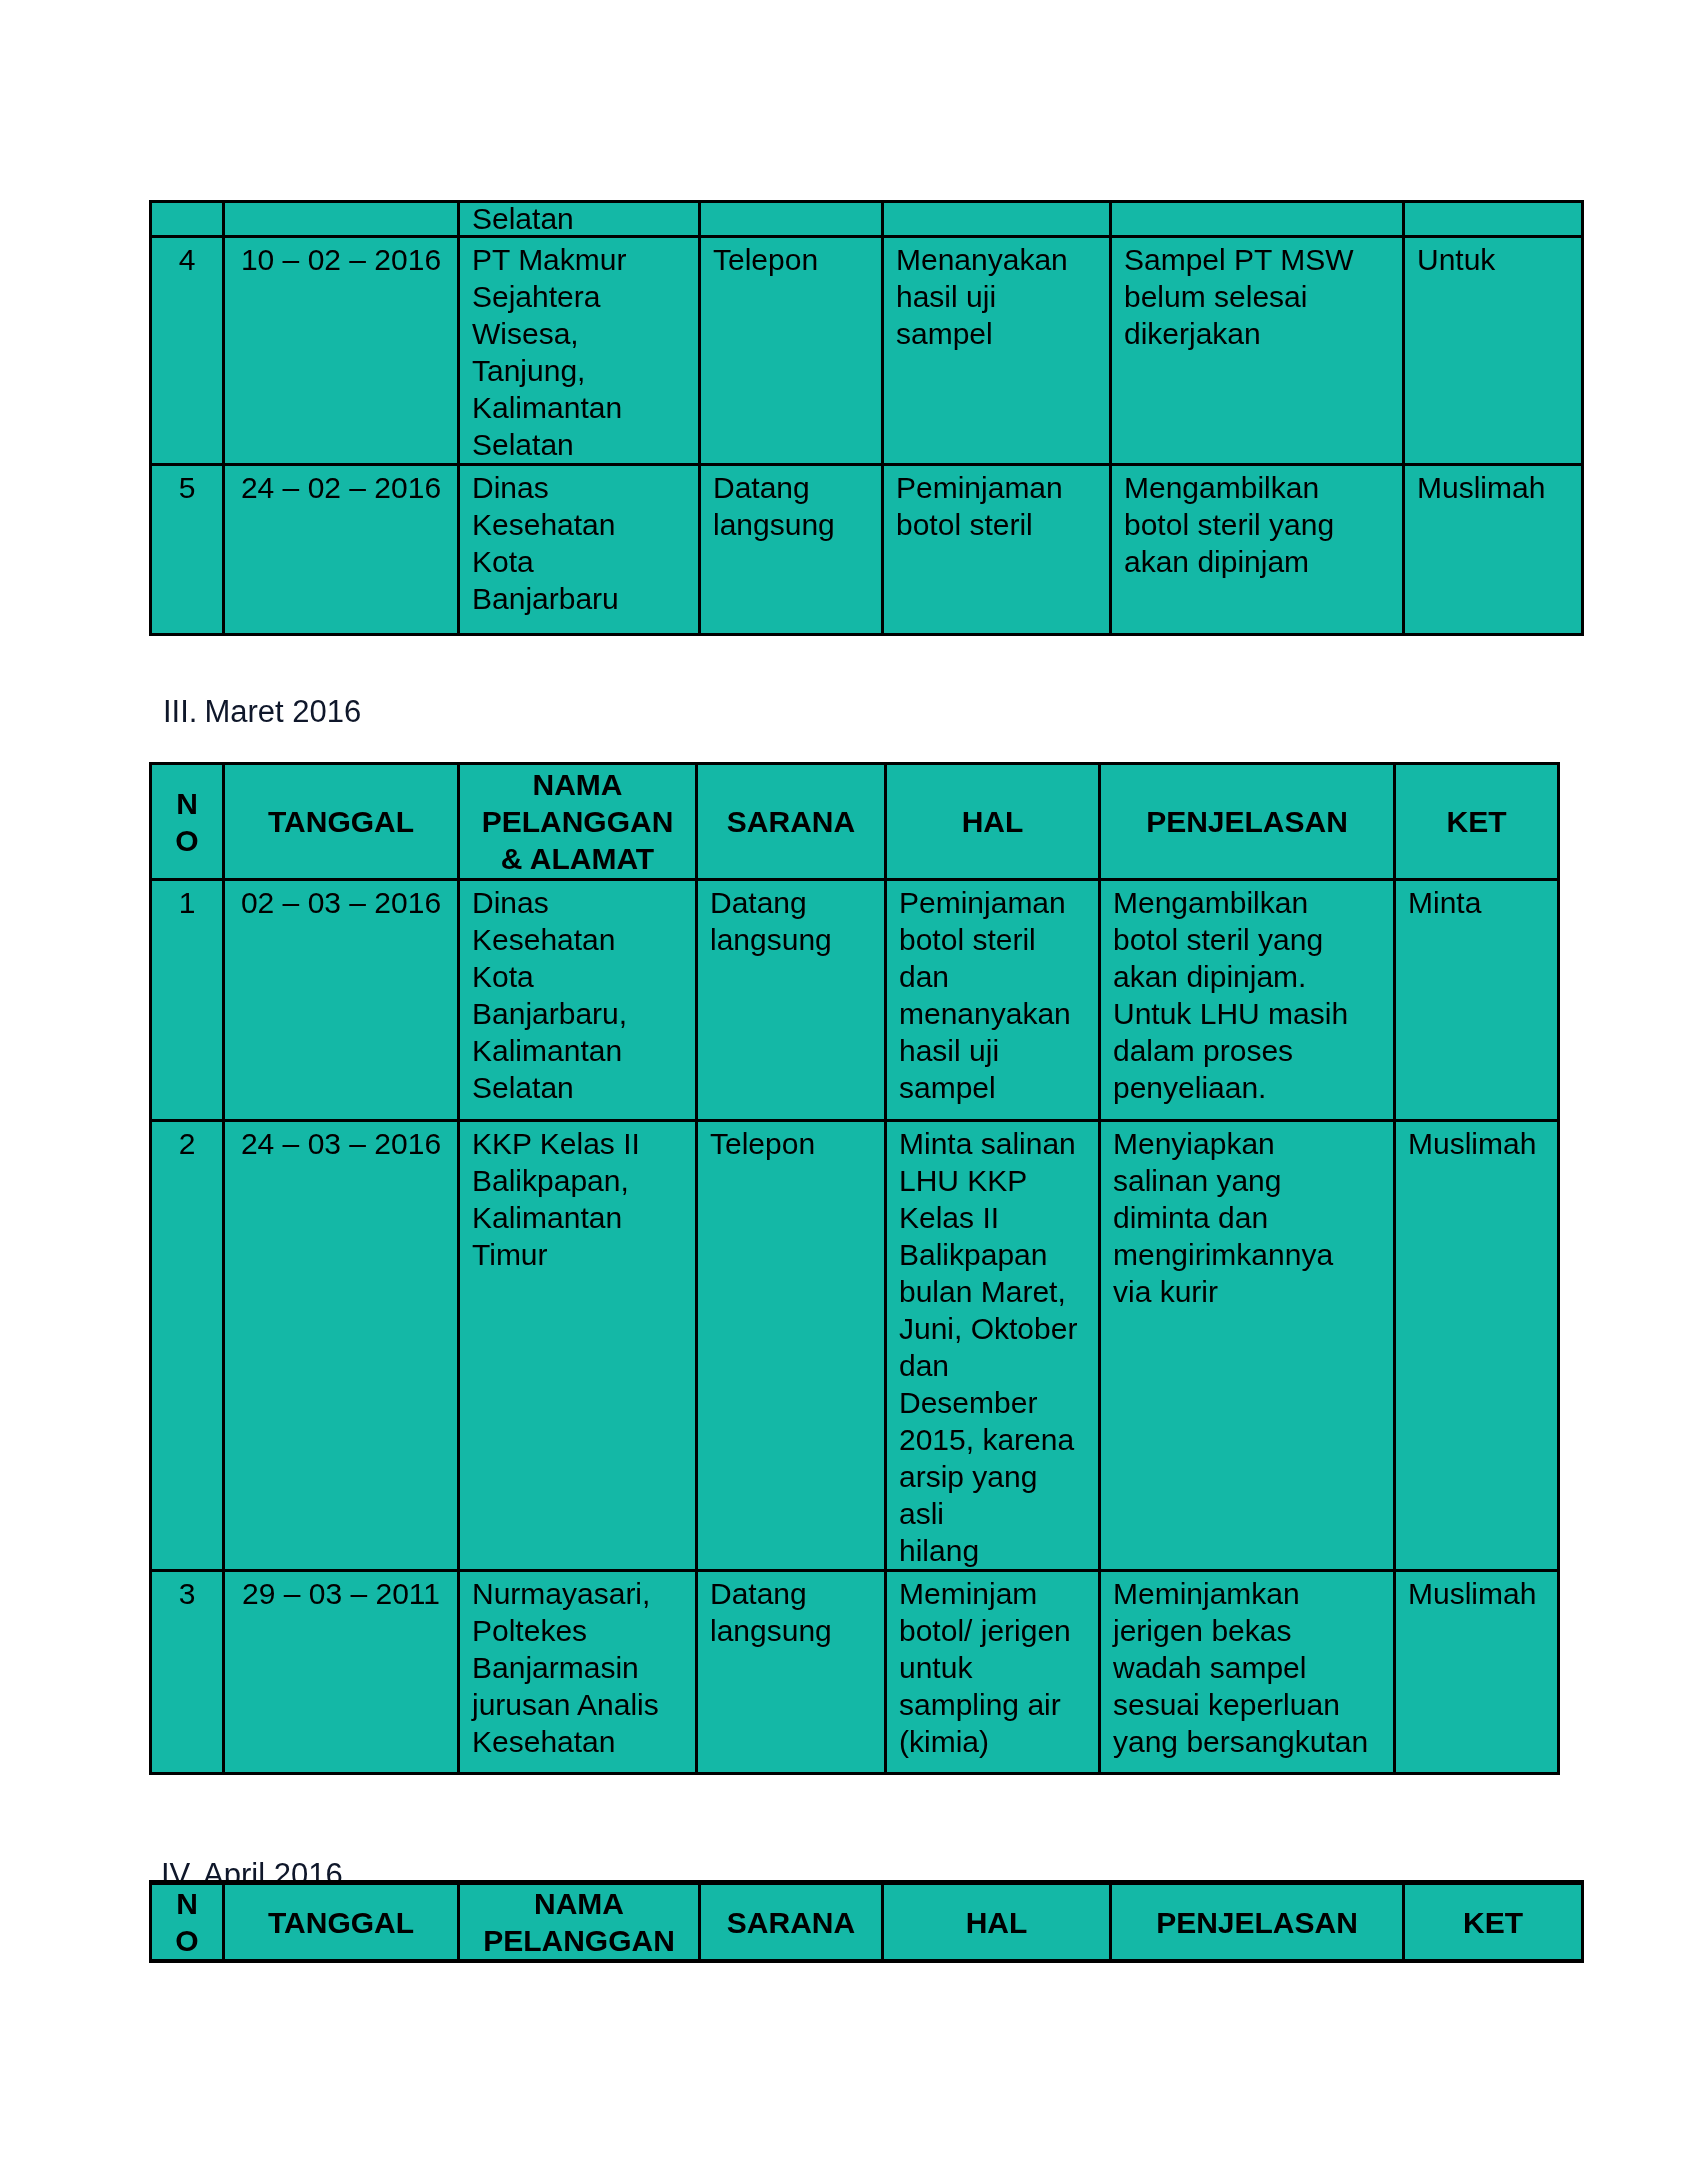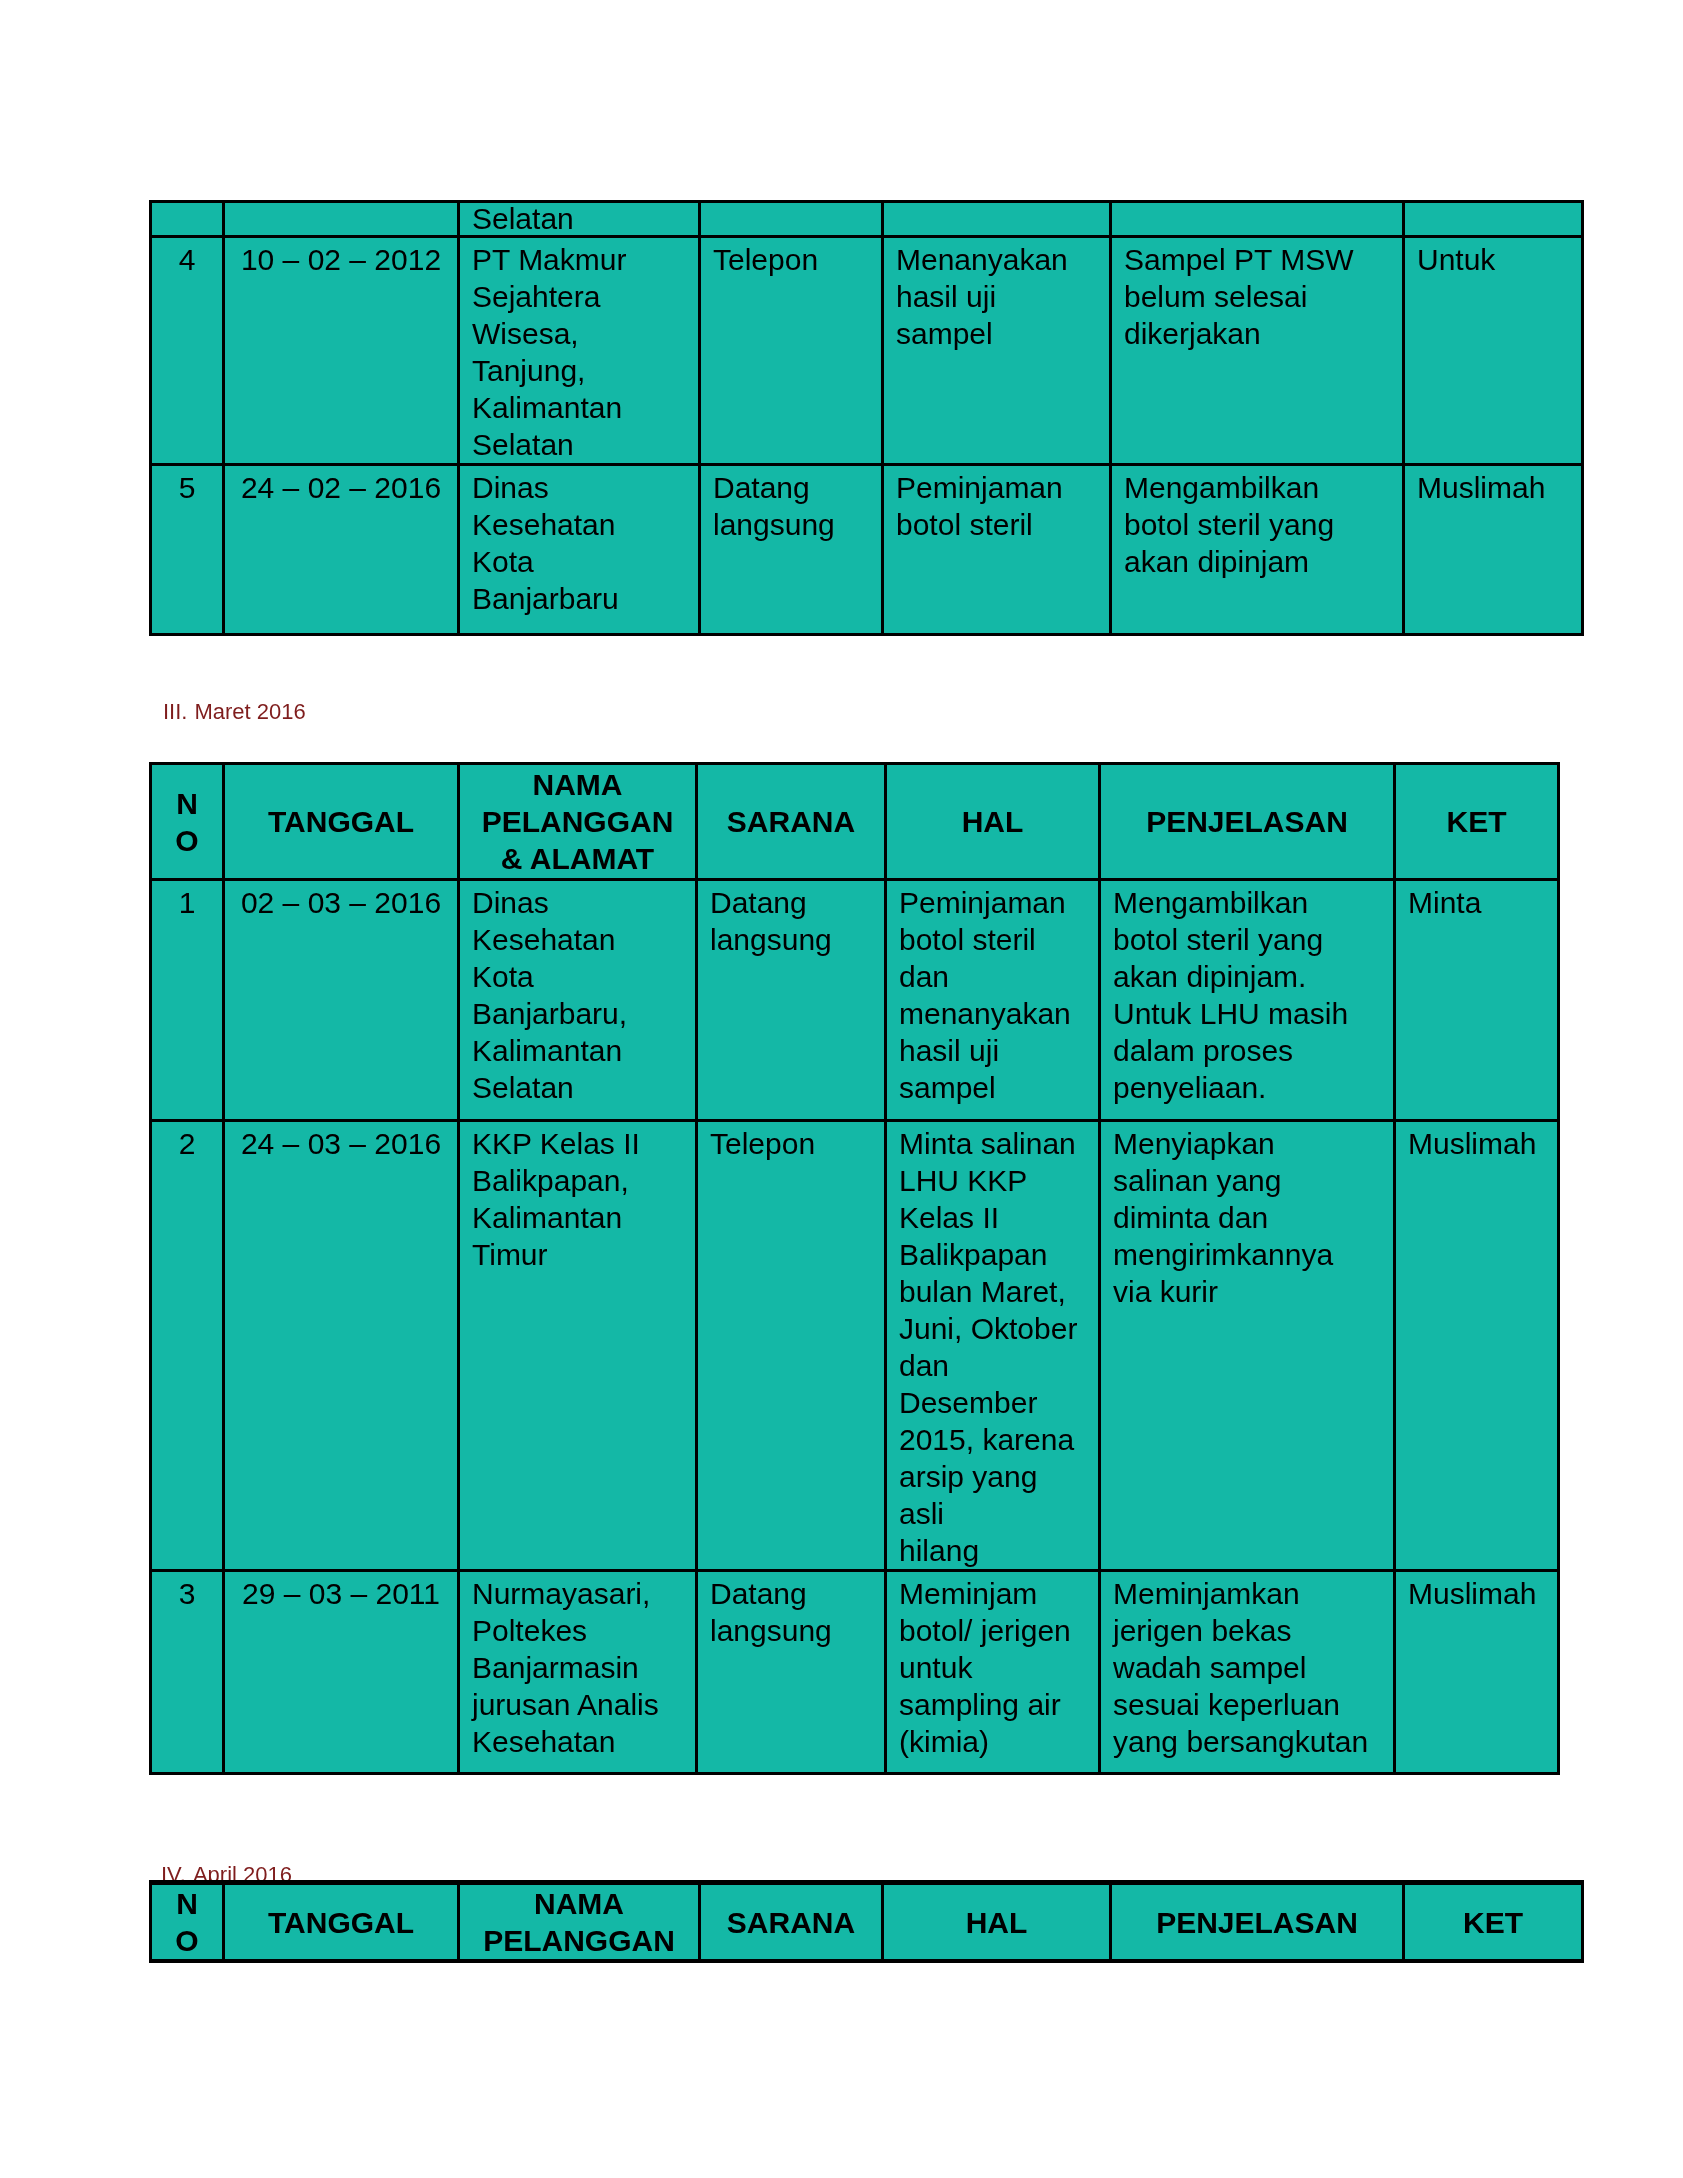--- a/index.html
+++ b/index.html
@@ -62,23 +62,23 @@
   #maret-table tr.h-r2 { height: 441px; }
   #maret-table tr.h-r3 { height: 203px; }
 
   
   #april-table { left: 149px; top: 1880px; width: 1432px; border-top: 5px solid #000; }
   #april-table tr.h-head { height: 76px; }
   #april-table td { border-top-width: 5px; border-bottom-width: 4px; }
 
   .section-heading {
     position: absolute;
-    font-size: 22px;
+    font-size: 31px;
     line-height: 37px;
-    color: #7f1d1d;
+    color: #0f172a;
     white-space: nowrap;
   }
   #heading-maret { left: 163px; top: 693px; }
   #heading-april { left: 161px; top: 1812px; margin-top: 44px; }
   .section-heading .numeral { margin-right: 7px; }
 </style>
 </head>
 <body>
 
 <div class="page">
@@ -98,21 +98,21 @@
       <td class="c-no"></td>
       <td class="c-date"></td>
       <td>Selatan</td>
       <td></td>
       <td></td>
       <td></td>
       <td></td>
     </tr>
     <tr class="h-r4">
       <td class="c-no">4</td>
-      <td class="c-date">10 – 02 – 2012</td>
+      <td class="c-date">10 – 02 – 2016</td>
       <td>PT Makmur
 Sejahtera
 Wisesa,
 Tanjung,
 Kalimantan
 Selatan</td>
       <td>Telepon</td>
       <td>Menanyakan
 hasil uji
 sampel</td>

